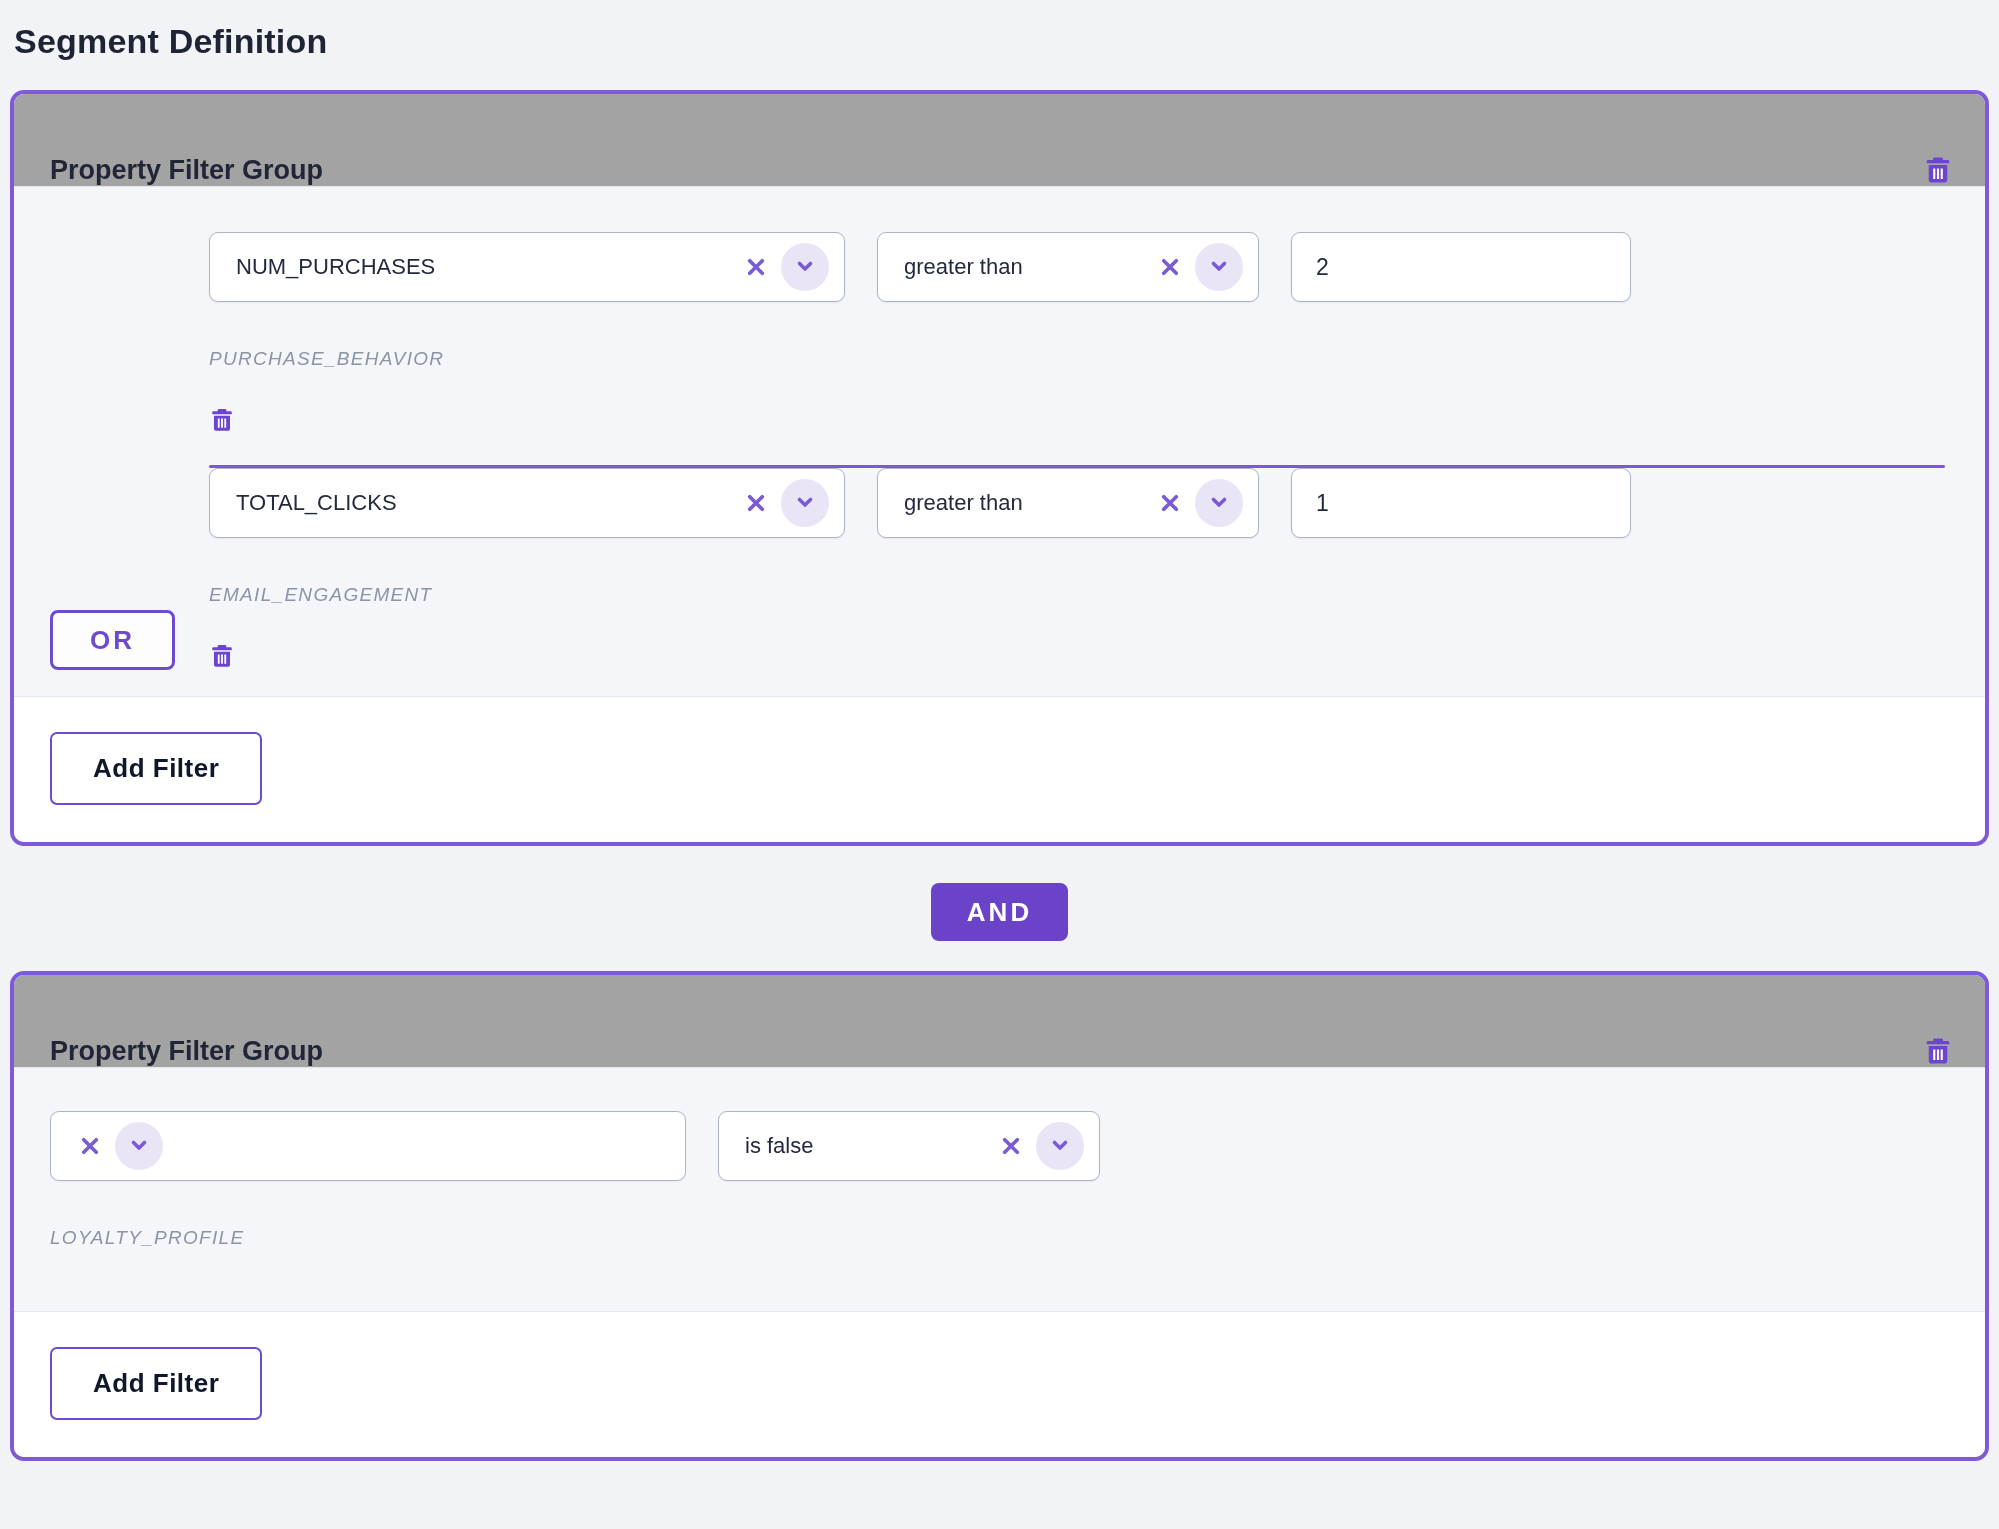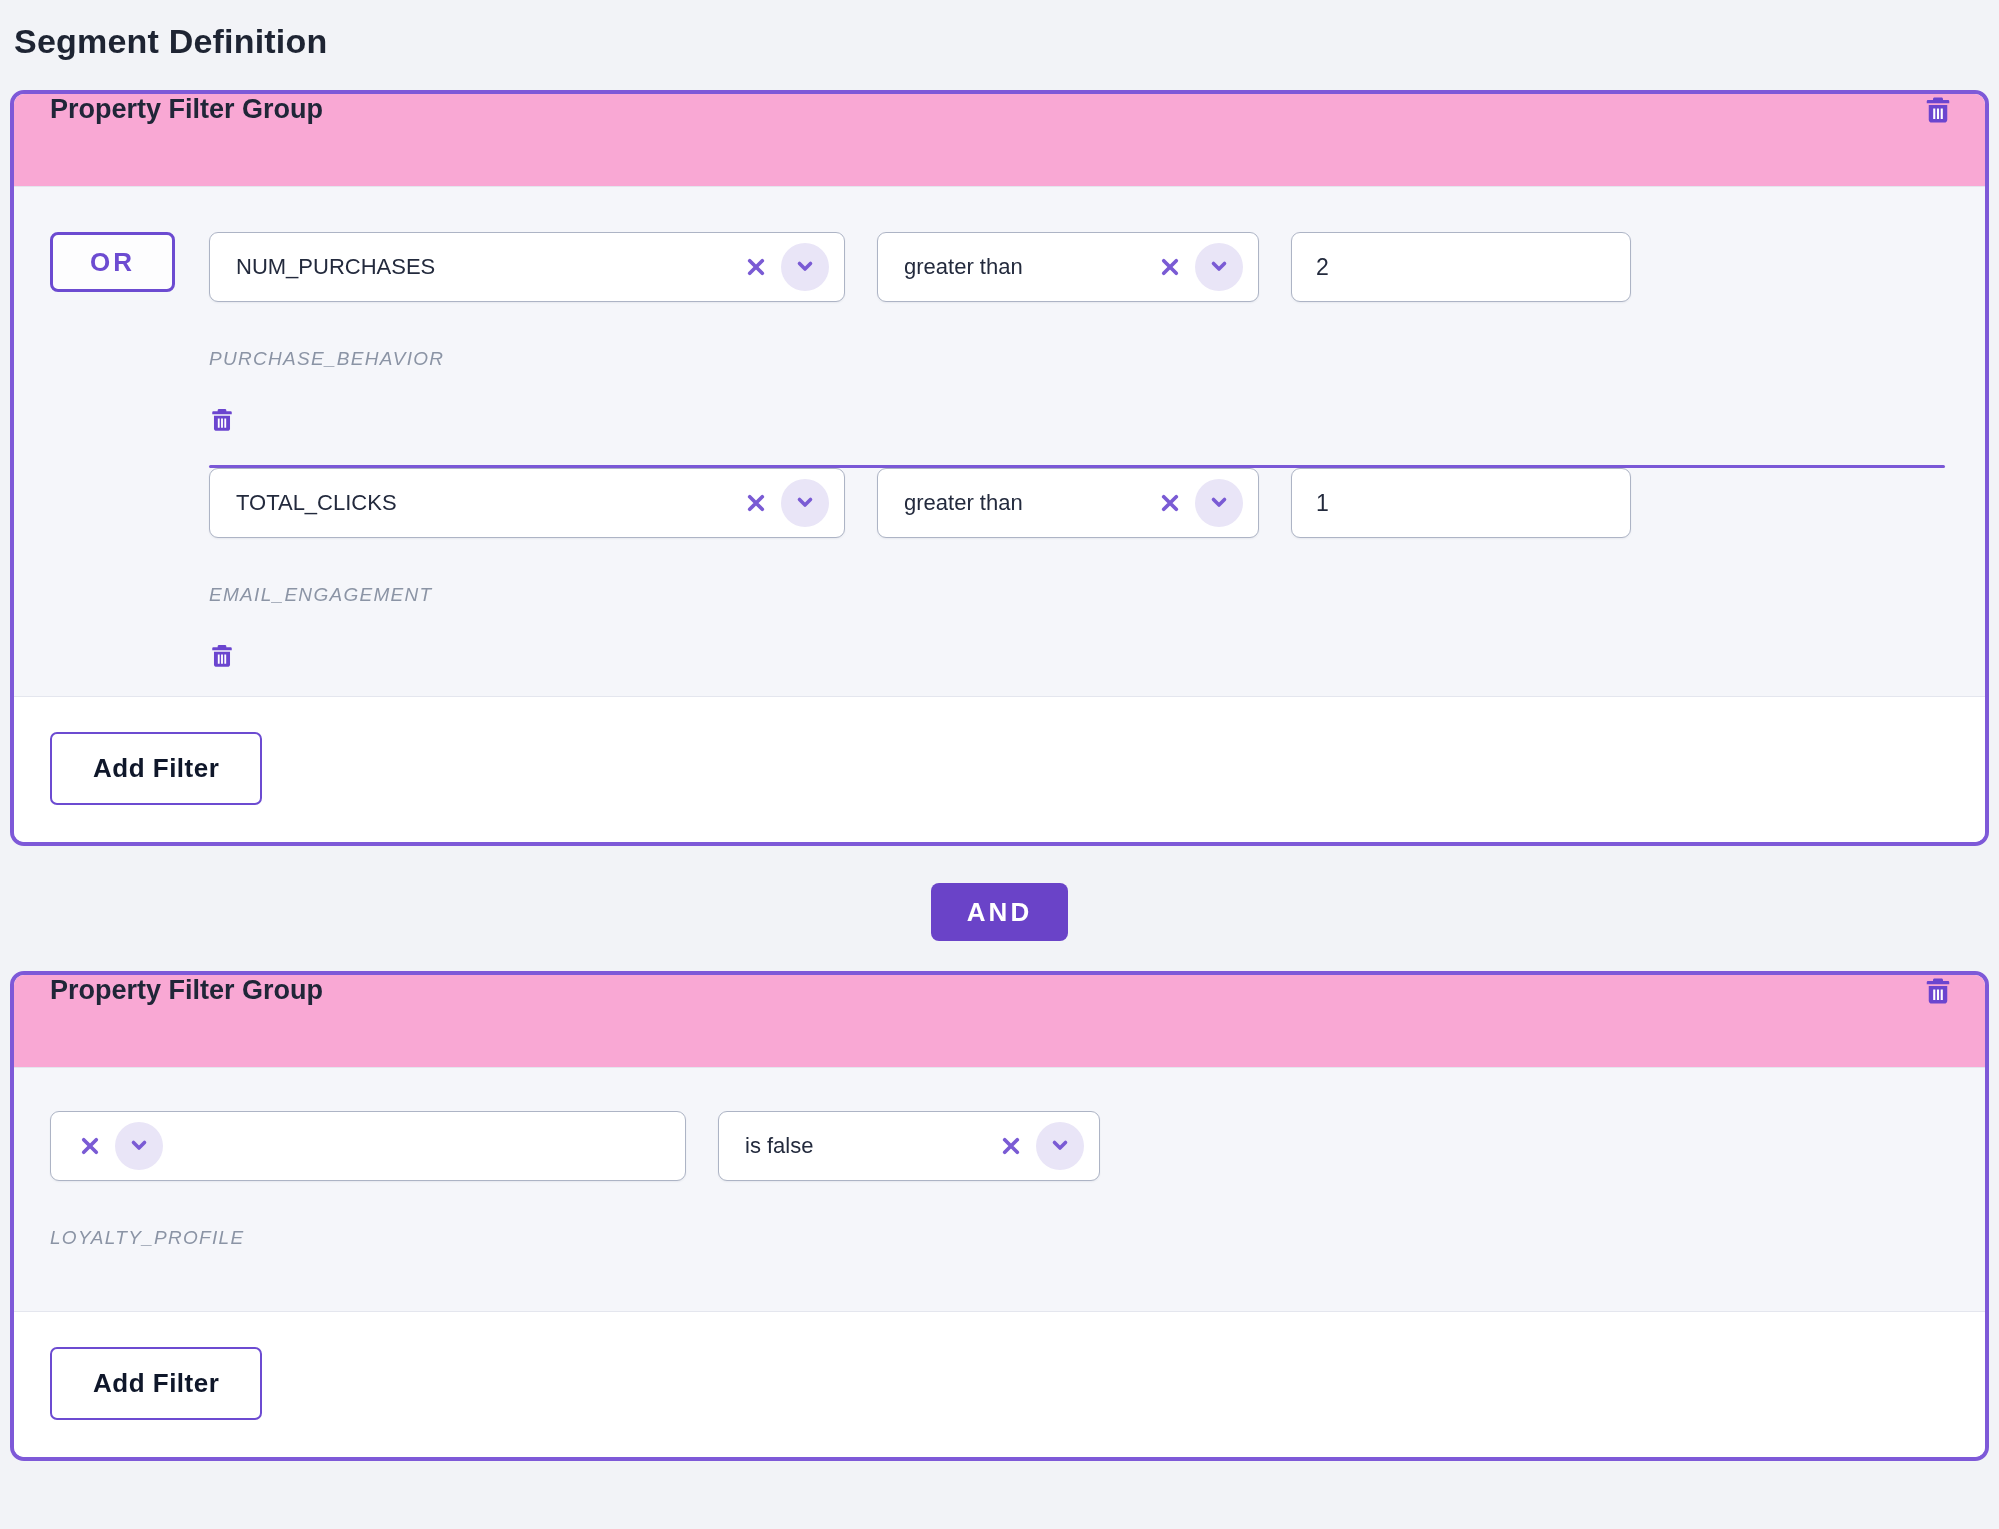--- a/index.html
+++ b/index.html
@@ -21,25 +21,25 @@
     letter-spacing: .2px;
   }
   .group-card {
     background: #ffffff;
     border: 4px solid #7e59d8;
     border-radius: 14px;
     overflow: hidden;
   }
   .card-header {
     display: flex;
-    align-items: flex-start;
+    align-items: flex-end;
     justify-content: space-between;
     height: 92px;
     padding: 0 32px 0 36px;
-    background: #f9a8d4;
+    background: #a3a3a3;
   }
   .card-title {
     font-size: 27px;
     font-weight: 600;
     color: #202638;
   }
   .icon-btn {
     background: none;
     border: none;
     padding: 0;
@@ -57,21 +57,21 @@
     display: flex;
     padding: 45px 40px 26px 36px;
   }
   .filter-area.single {
     padding: 43px 40px 62px 36px;
   }
   .connector-col {
     width: 159px;
     flex-shrink: 0;
     display: flex;
-    align-items: flex-start;
+    align-items: flex-end;
   }
   .or-button {
     width: 125px;
     height: 60px;
     border: 3px solid #6c4bd1;
     border-radius: 8px;
     background: #fdfdfe;
     color: #6c4bd1;
     font-family: "Liberation Sans", sans-serif;
     font-size: 26px;

